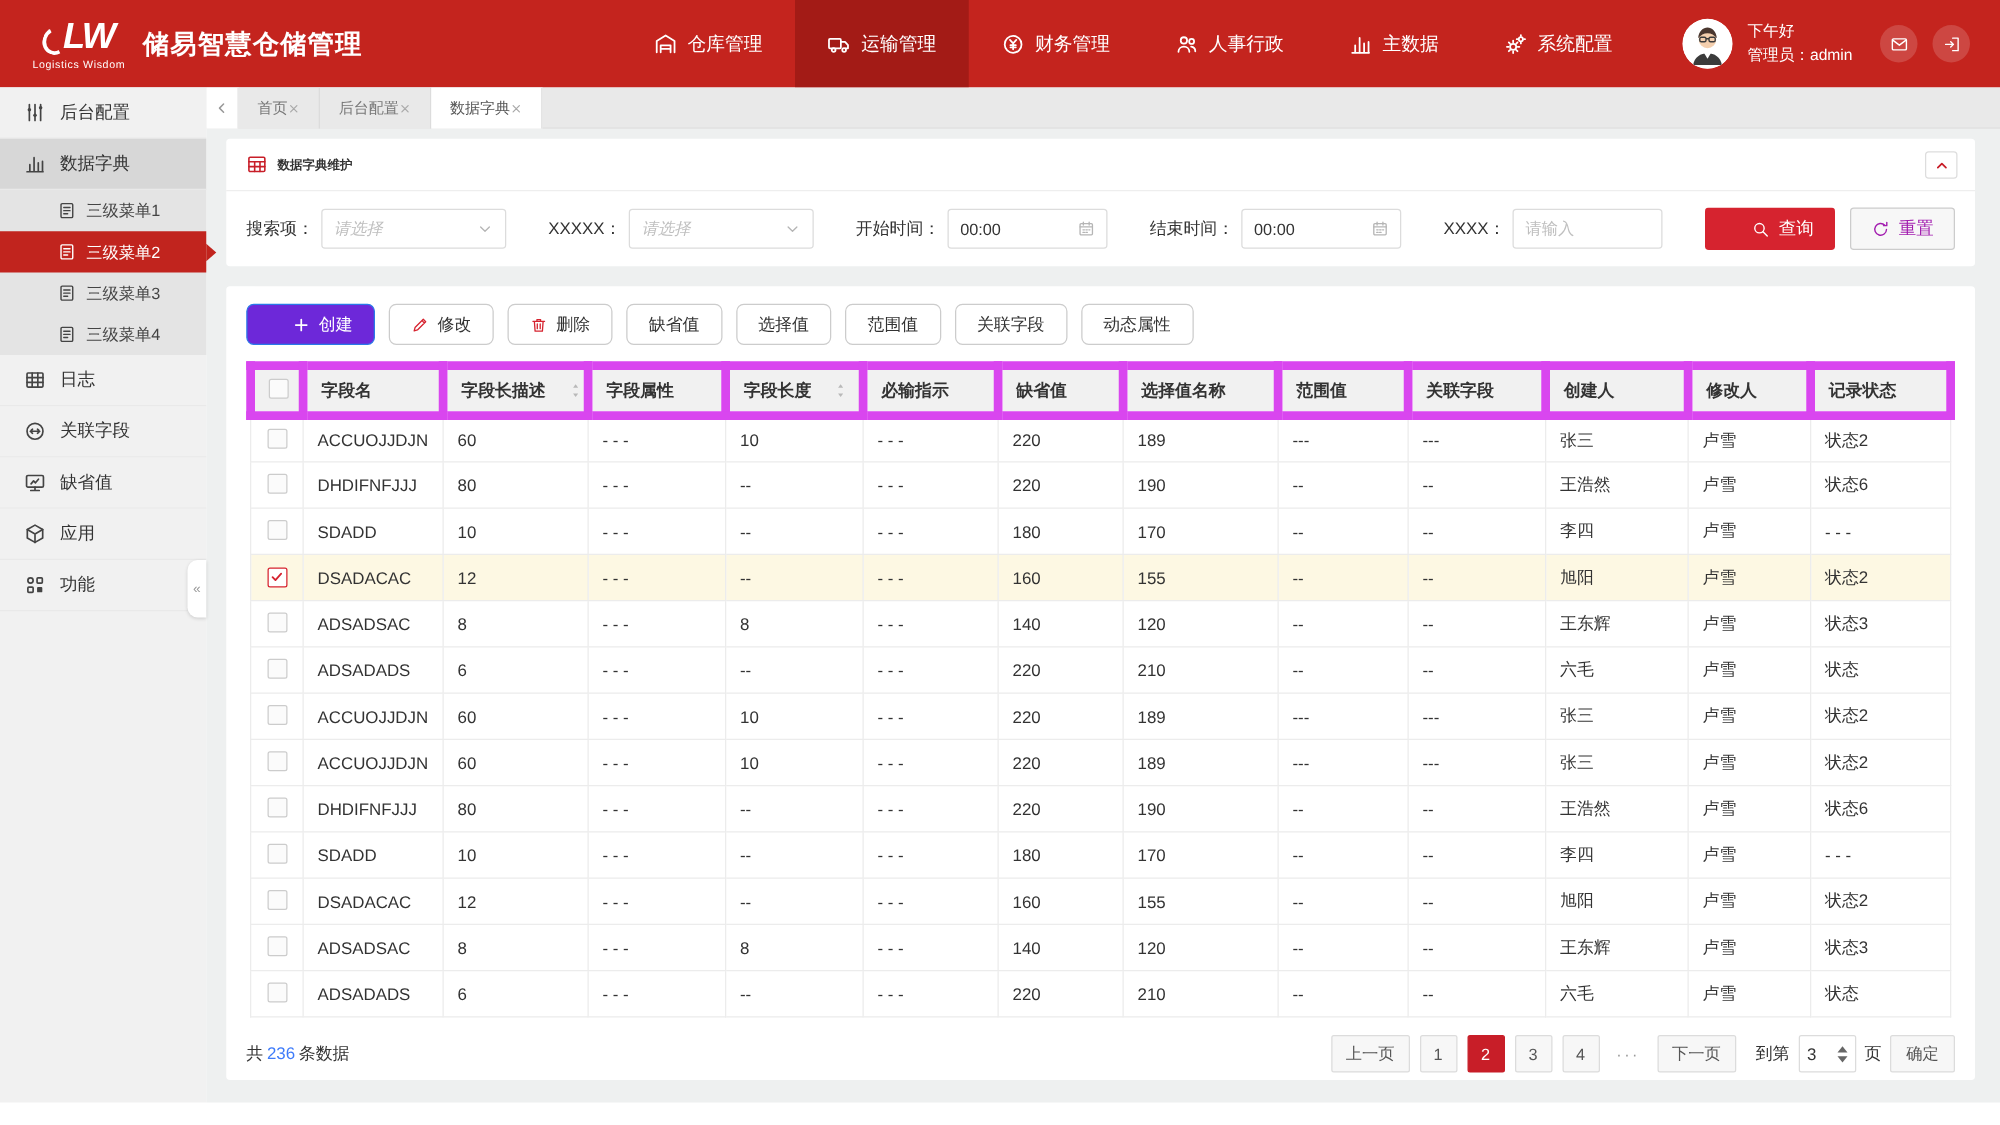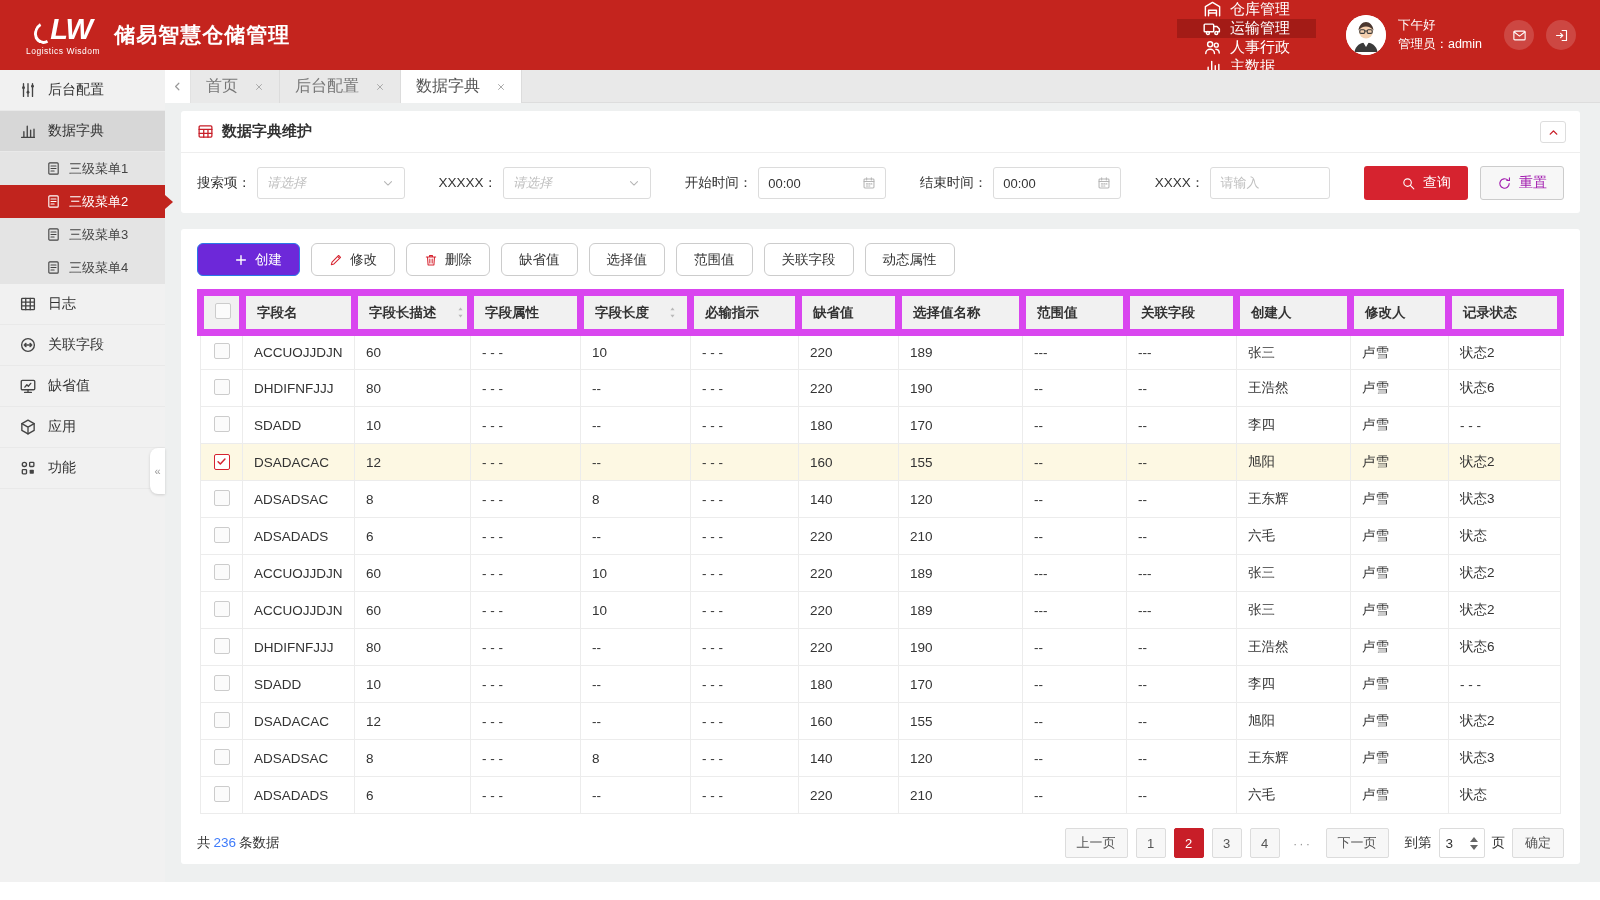--- a/index.html
+++ b/index.html
@@ -14,21 +14,21 @@
 
   
   .top { height:70px; background:#c4241e; display:flex; align-items:stretch; color:#fff; flex:0 0 auto; }
   .logo-wrap { display:flex; align-items:center; padding-left:26px; }
   .logo { display:flex; flex-direction:column; align-items:center; margin-right:14px; }
   .logo-mark { display:flex; align-items:flex-end; }
   .swoosh { width:20px; height:22px; border:3px solid transparent; border-left:3px solid #fff; border-bottom:3px solid #fff; border-radius:50%; transform:rotate(18deg); margin-right:-4px; }
   .lw { font-style:italic; font-weight:800; font-size:29px; letter-spacing:-1px; line-height:1; }
   .logo-sub { font-size:8.5px; letter-spacing:.5px; margin-top:2px; white-space:nowrap; }
   .app-title { font-size:21px; font-weight:700; letter-spacing:1px; align-self:center; }
-  .nav { display:flex; margin-left:auto; height:70px;flex-direction:column; }
+  .nav { display:flex; margin-left:auto; height:70px; }
   .nav-item { display:flex; align-items:center; gap:8px; padding:0 26px; font-size:15px; cursor:pointer; }
   .nav-item .ci { width:19px; height:19px; }
   .nav-item.active { background:#a31b16; }
   .user-area { display:flex; align-items:center; gap:12px; padding:0 24px 0 30px; }
   .avatar { width:40px; height:40px; border-radius:50%; overflow:hidden; background:#fff; flex:0 0 auto; }
   .user-meta { font-size:12.5px; line-height:1.55; white-space:nowrap; }
   .round-btn { width:30px; height:30px; border-radius:50%; background:rgba(255,255,255,.16); display:flex; align-items:center; justify-content:center; cursor:pointer; }
   .round-btn .ci { width:15px; height:15px; }
   .user-actions { display:flex; gap:12px; margin-left:10px; }
 
@@ -43,30 +43,30 @@
   .sub-item .ci { width:15px; height:15px; }
   .sub-item.active { background:#c1241e; color:#fff; position:relative; }
   .sub-item.active::after { content:""; position:absolute; left:100%; top:50%; margin-top:-7px; border:7px solid transparent; border-left:8px solid #c1241e; }
   .collapse-handle { position:absolute; right:0; top:378px; width:15px; height:46px; background:#fff; border-radius:8px 0 0 8px; box-shadow:0 1px 3px rgba(0,0,0,.15); display:flex; align-items:center; justify-content:center; color:#999; font-size:11px; cursor:pointer; }
 
   .main-col { flex:1; display:flex; flex-direction:column; min-width:0; }
   
   .tabbar { height:33px; background:#e9e9e9; display:flex; align-items:center; flex:0 0 auto; box-shadow:inset 0 -1px 0 #ddd; }
   .tab-left { width:26px; height:33px; background:#fff; display:flex; align-items:center; justify-content:center; color:#999; cursor:pointer; border-right:1px solid #e2e2e2; }
   .tab-left .ci { width:13px; height:13px; }
-  .tab { height:33px; display:flex; align-items:center; gap:16px; padding:0 15px; font-size:16px; color:#777; background:#e9e9e9; border-right:1px solid #dcdcdc; cursor:pointer; }
+  .tab { height:33px; display:flex; align-items:center; padding:0 15px; font-size:12px; color:#777; background:#e9e9e9; border-right:1px solid #dcdcdc; cursor:pointer; }
   .tab .ci { width:10px; height:10px; color:#aaa; }
   .tab.active { background:#fff; color:#555; }
 
   
   .content { flex:1; background:#eef0f0; padding:8px 20px 0 16px; display:flex; flex-direction:column; min-height:0; }
   .card { background:#fff; border-radius:3px; }
   .card1-header { height:42px; display:flex; align-items:center; padding:0 16px; border-bottom:1px solid #eee; position:relative; }
   .panel-icon { width:17px; height:17px; color:#c81e28; margin-right:8px; }
-  .panel-title { font-size:15px; font-weight:700; color:#333; }
+  .panel-title { font-size:10px; font-weight:700; color:#333; }
   .fold-btn { position:absolute; right:14px; top:10px; width:26px; height:22px; border:1px solid #ddd; border-radius:3px; display:flex; align-items:center; justify-content:center; color:#c81e28; cursor:pointer; background:#fff; }
   .fold-btn .ci { width:13px; height:13px; }
   .filters { height:60px; display:flex; align-items:center; justify-content:space-between; padding:0 16px; }
   .fgroup { display:flex; align-items:center; }
   .flabel { font-size:13.5px; color:#333; margin-right:6px; white-space:nowrap; }
   .control { height:32px; border:1px solid #dcdcdc; border-radius:3px; display:flex; align-items:center; justify-content:space-between; padding:0 9px; font-size:13px; background:#fff; cursor:pointer; }
   .sel { width:148px; color:#bfbfbf;font-style:italic; }
   .tim { width:128px; color:#333; }
   .txt { width:120px; color:#bfbfbf; }
   .control .ci { width:14px; height:14px; color:#b5b5b5; }
@@ -144,20 +144,29 @@
         <div class="nav-item active">
           <span class="ci">
             <svg viewBox="0 0 24 24">
               <rect class="s" x="1.5" y="6.5" width="12" height="9.5" rx="1"></rect>
               <path class="s" d="M13.5 9.5h4.2l3 3.2v3.3h-2.3"></path>
               <circle class="s" cx="6.2" cy="17.6" r="1.9"></circle>
               <circle class="s" cx="16.8" cy="17.6" r="1.9"></circle>
             </svg>
           </span>
           <span>运输管理</span>
+        </div>
+        <div class="nav-item">
+          <span class="ci">
+            <svg viewBox="0 0 24 24">
+              <circle class="s" cx="12" cy="12" r="8.5"></circle>
+              <path class="s" d="M8.8 7.5L12 11l3.2-3.5M12 11v6M9.3 12.8h5.4M9.3 15h5.4"></path>
+            </svg>
+          </span>
+          <span>财务管理</span>
         </div>
         <div class="nav-item">
           <span class="ci">
             <svg viewBox="0 0 24 24">
               <circle class="s" cx="9" cy="8" r="3.2"></circle>
               <path class="s" d="M3.5 19.5c0-3 2.4-5.2 5.5-5.2s5.5 2.2 5.5 5.2"></path>
               <circle class="s" cx="16.8" cy="9" r="2.5"></circle>
               <path class="s" d="M16.3 14.3c2.5.3 4.2 2.2 4.2 4.7"></path>
             </svg>
           </span>

